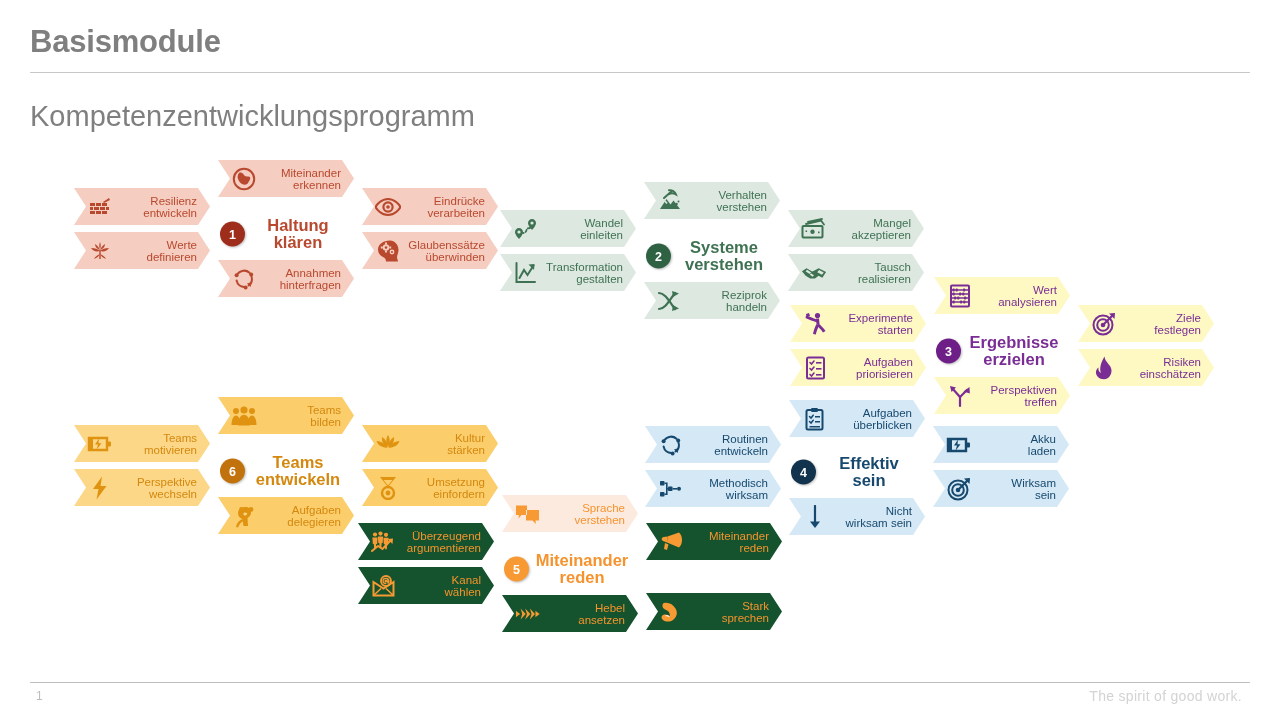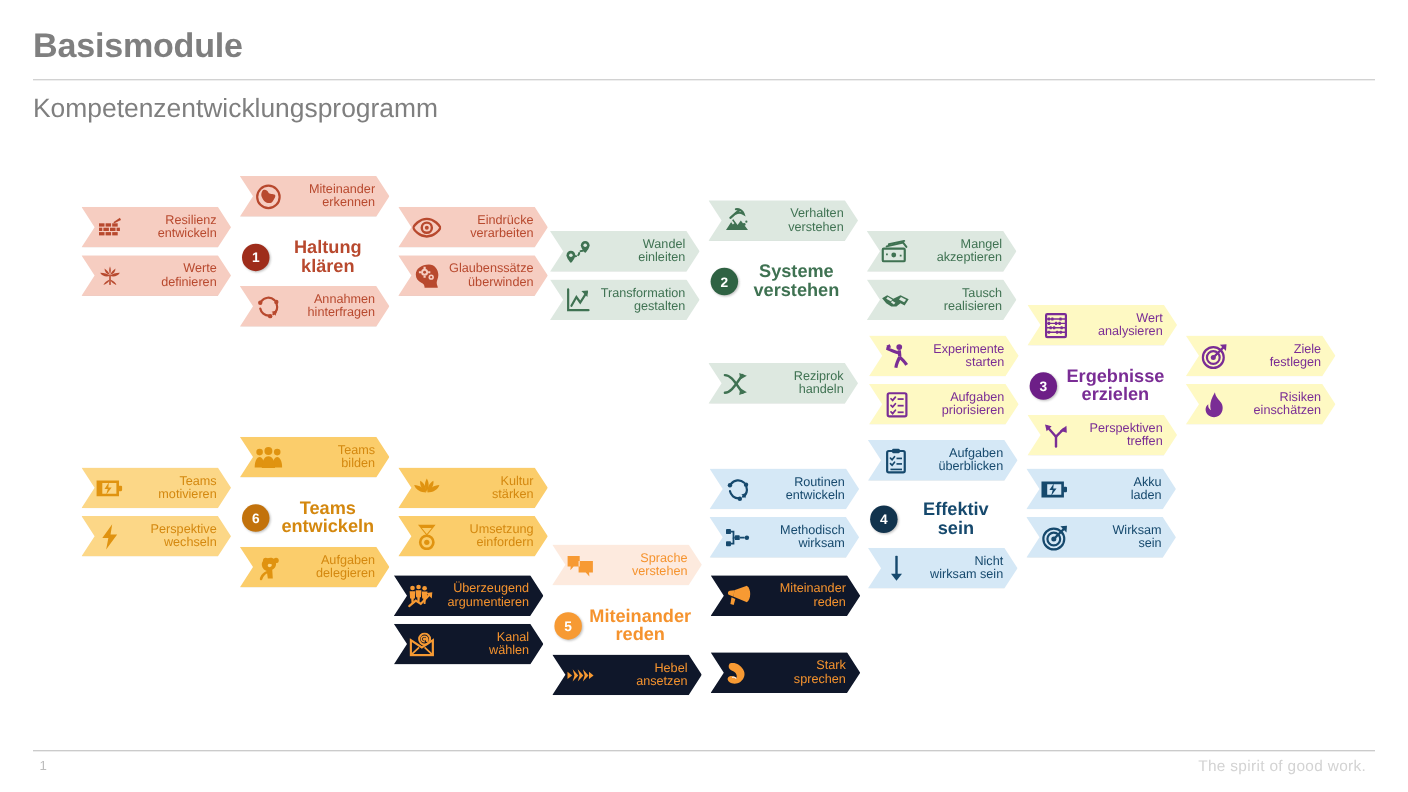--- a/index.html
+++ b/index.html
@@ -15,22 +15,22 @@
   #page-title {
     position: absolute; left: 30px; top: 24px;
     font-size: 31px; font-weight: bold; color: #7f7f7f;
     letter-spacing: -0.2px;
   }
   #title-rule {
     position: absolute; left: 30px; top: 72px; width: 1220px; height: 1px;
     background: #c8c8c8;
   }
   #page-subtitle {
-    position: absolute; left: 30px; top: 85px;
-    font-size: 24px; color: #7f7f7f; font-weight: normal;
+    position: absolute; left: 30px; top: 100px;
+    font-size: 29px; color: #7f7f7f; font-weight: normal;
   }
   #logo {
     position: absolute; right: 32px; top: 8px;
     width: 186px; height: 58px;
   }
   #logo .logo-text {
     position: absolute; left: 4px; top: 30px;
     font-family: "Liberation Serif", serif;
     font-size: 15.5px; letter-spacing: 1.2px; color: #8c8c8c;
     white-space: nowrap;
@@ -124,21 +124,21 @@
   .c-peach .lbl, .c-peach .ctitle .txt { color: #f5932e; }
   .c-peach .num { background: #f79a33; }
   .c-peach svg { fill: #f79a33; stroke: #f79a33; }
 
   .c-gold .chip { background: #fcd787; }
   .c-gold .lbl, .c-gold .ctitle .txt { color: #d4880f; }
   .c-gold .num { background: #c2720c; }
   .c-gold svg { fill: #e09310; stroke: #e09310; }
 
   .c-gold .chip.deep { background: #fbcd6b; }
-  .c-peach .chip.deep { background: #0f172a; }
+  .c-peach .chip.deep { background: #14532d; }
 </style>
 </head>
 <body>
 
 <div id="slide">
 
   <div id="page-title">Basismodule</div>
   <div id="title-rule"></div>
   <div id="page-subtitle">Kompetenzentwicklungsprogramm</div>
 
@@ -290,21 +290,21 @@
               <path d="M6 9 L14 2"></path>
               <path d="M11 1.2 C14 0.8 17 2.5 18 5.5 C15.5 4 13 4 11 5"></path>
             </g>
             <circle cx="18.5" cy="15" r="1.3" stroke="none"></circle>
             <circle cx="20.5" cy="12.5" r="1" stroke="none"></circle>
           </svg>
         </span>
       <span class="lbl">Verhalten
 verstehen</span>
     </div>
-    <div class="chip" style="left:144px; top:92px;margin-top:48px;">
+    <div class="chip" style="left:144px; top:92px;">
       <span class="ico">
           <svg width="26" height="24" viewBox="0 0 26 24">
             <g fill="none" stroke-width="2.2" stroke-linecap="round">
               <path d="M2 4 C8 4 12 12 18 20"></path>
               <path d="M2 20 C8 20 12 12 18 4"></path>
             </g>
             <g stroke="none">
               <path d="M15 2 L22 4.5 L16 8 Z"></path>
               <path d="M16 16 L22 19.5 L15 22 Z"></path>
             </g>

